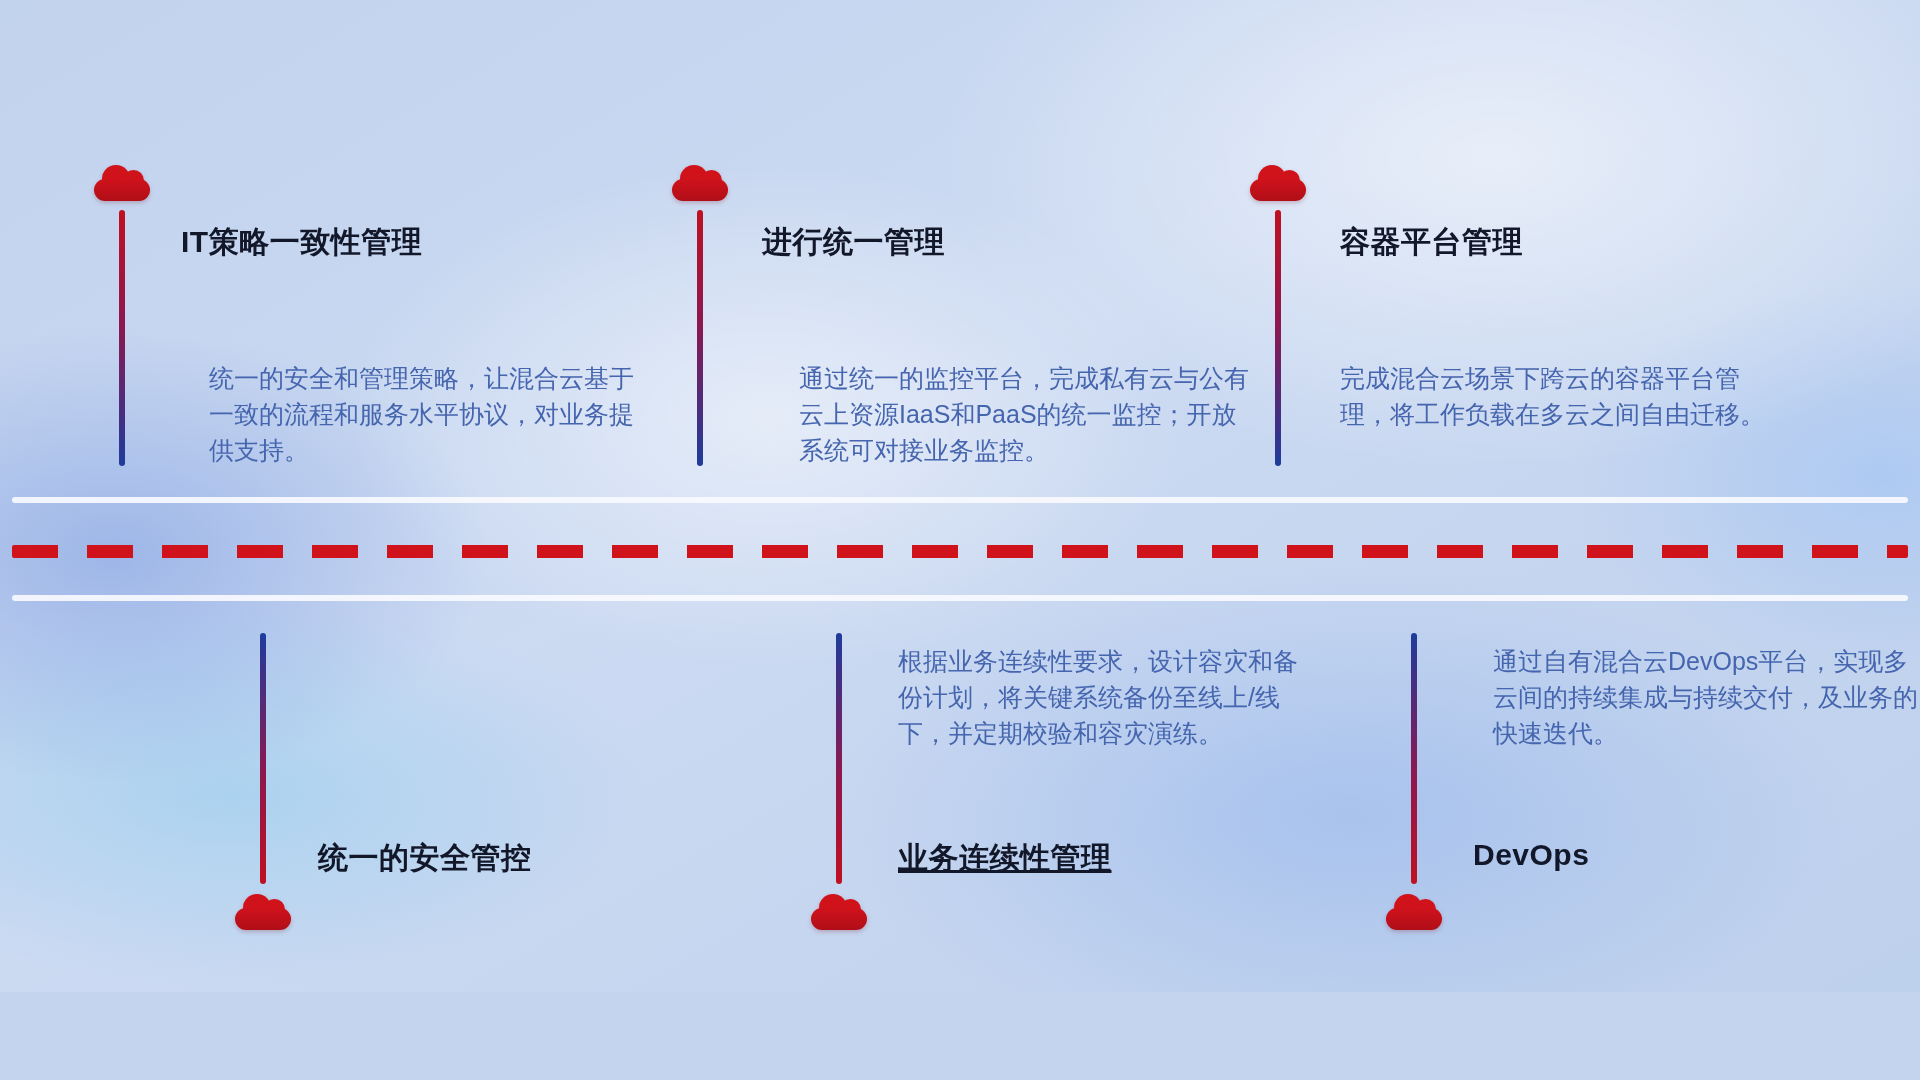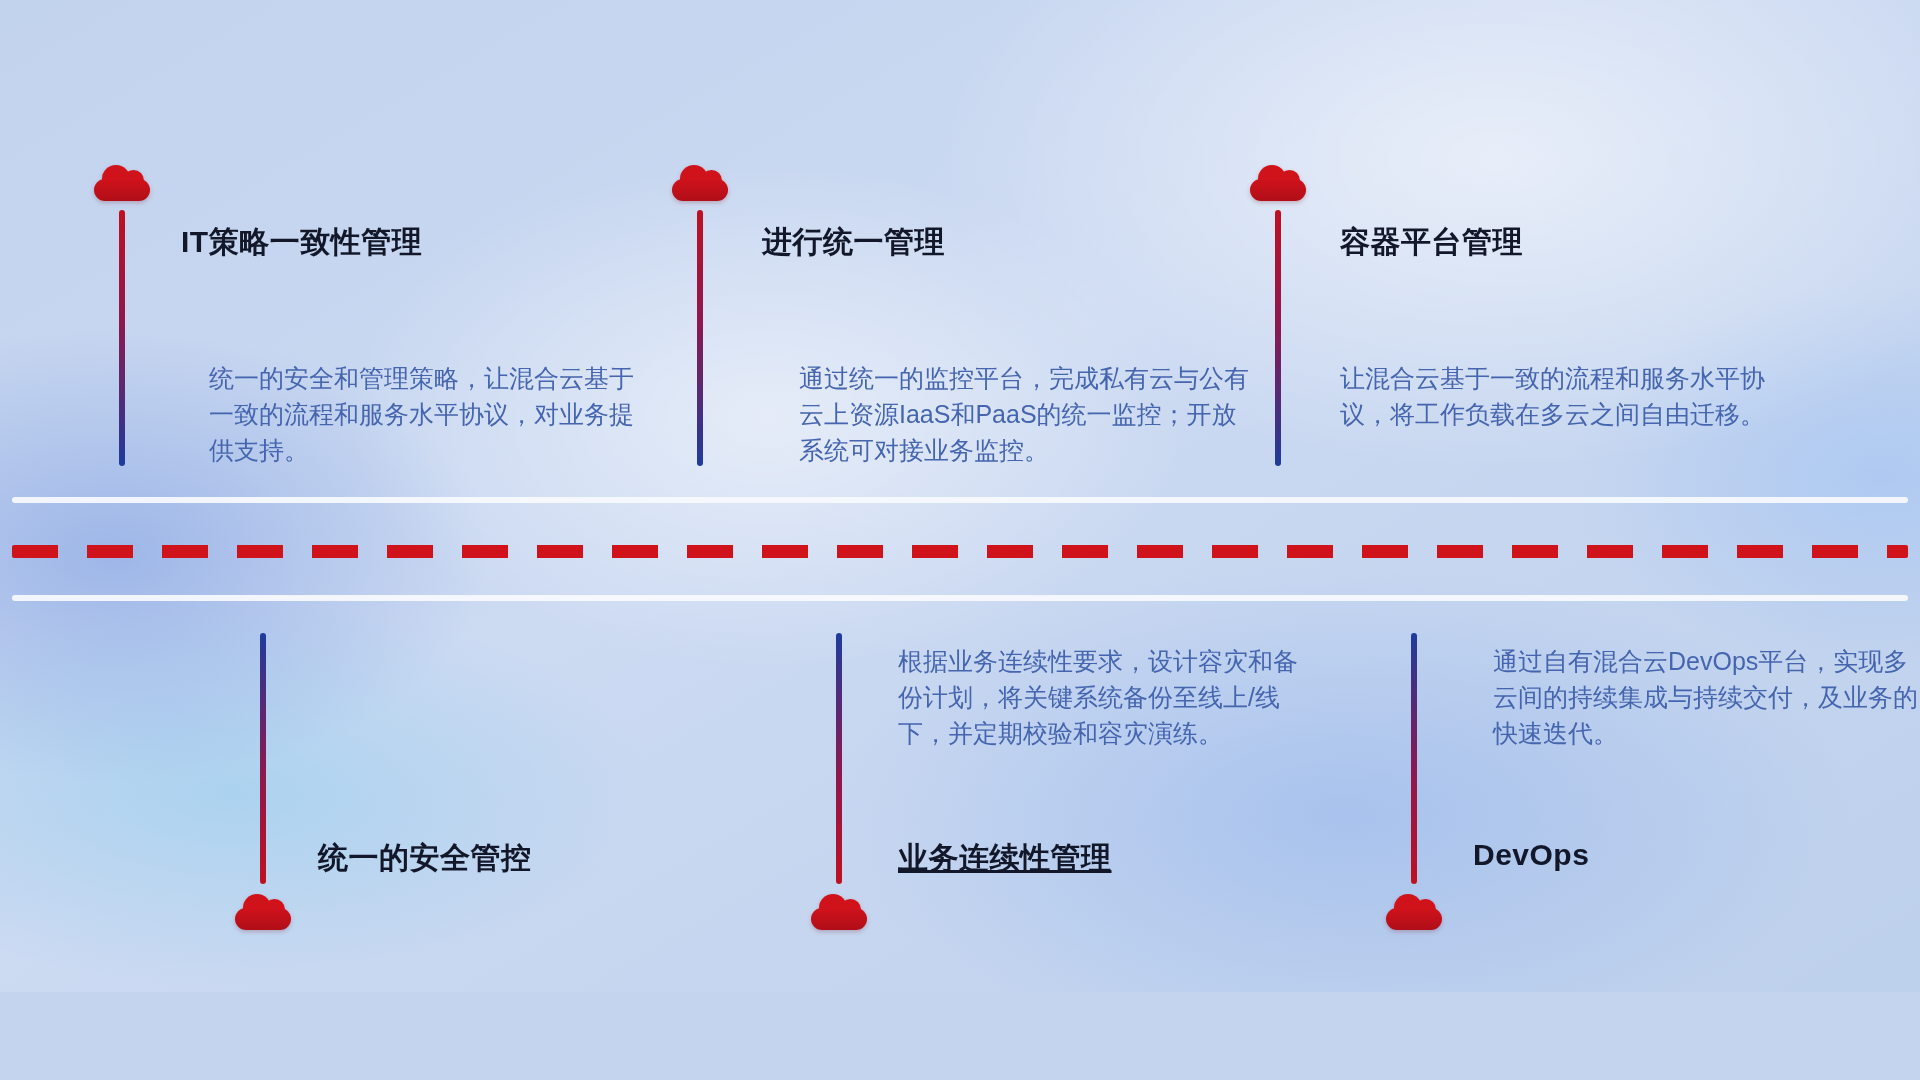--- a/index.html
+++ b/index.html
@@ -106,21 +106,21 @@
     <div class="stem stem-down"></div>
   </div>
 
   <h2 class="item-title" style="left:181px; top:222px;">IT策略一致性管理</h2>
   <p class="item-desc" style="left:181px; top:360px; width:440px;margin-left:28px;">统一的安全和管理策略，让混合云基于一致的流程和服务水平协议，对业务提供支持。</p>
 
   <h2 class="item-title" style="left:762px; top:222px;">进行统一管理</h2>
   <p class="item-desc" style="left:762px; top:360px; width:462px;margin-left:37px;">通过统一的监控平台，完成私有云与公有云上资源IaaS和PaaS的统一监控；开放系统可对接业务监控。</p>
 
   <h2 class="item-title" style="left:1340px; top:222px;">容器平台管理</h2>
-  <p class="item-desc" style="left:1340px; top:360px; width:440px;">让混合云基于一致的流程和服务水平协议，将工作负载在多云之间自由迁移。</p>
+  <p class="item-desc" style="left:1340px; top:360px; width:440px;">完成混合云场景下跨云的容器平台管理，将工作负载在多云之间自由迁移。</p>
 
   <div class="divider-solid" style="top:497px;"></div>
   <div class="divider-dashed" style="top:545px;"></div>
   <div class="divider-solid" style="top:595px;"></div>
 
   <div class="pin" style="left:235px; top:633px;">
     <div class="stem stem-up"></div>
     <div class="cloud">
       <span class="puff1"></span>
         <span class="puff2"></span>

